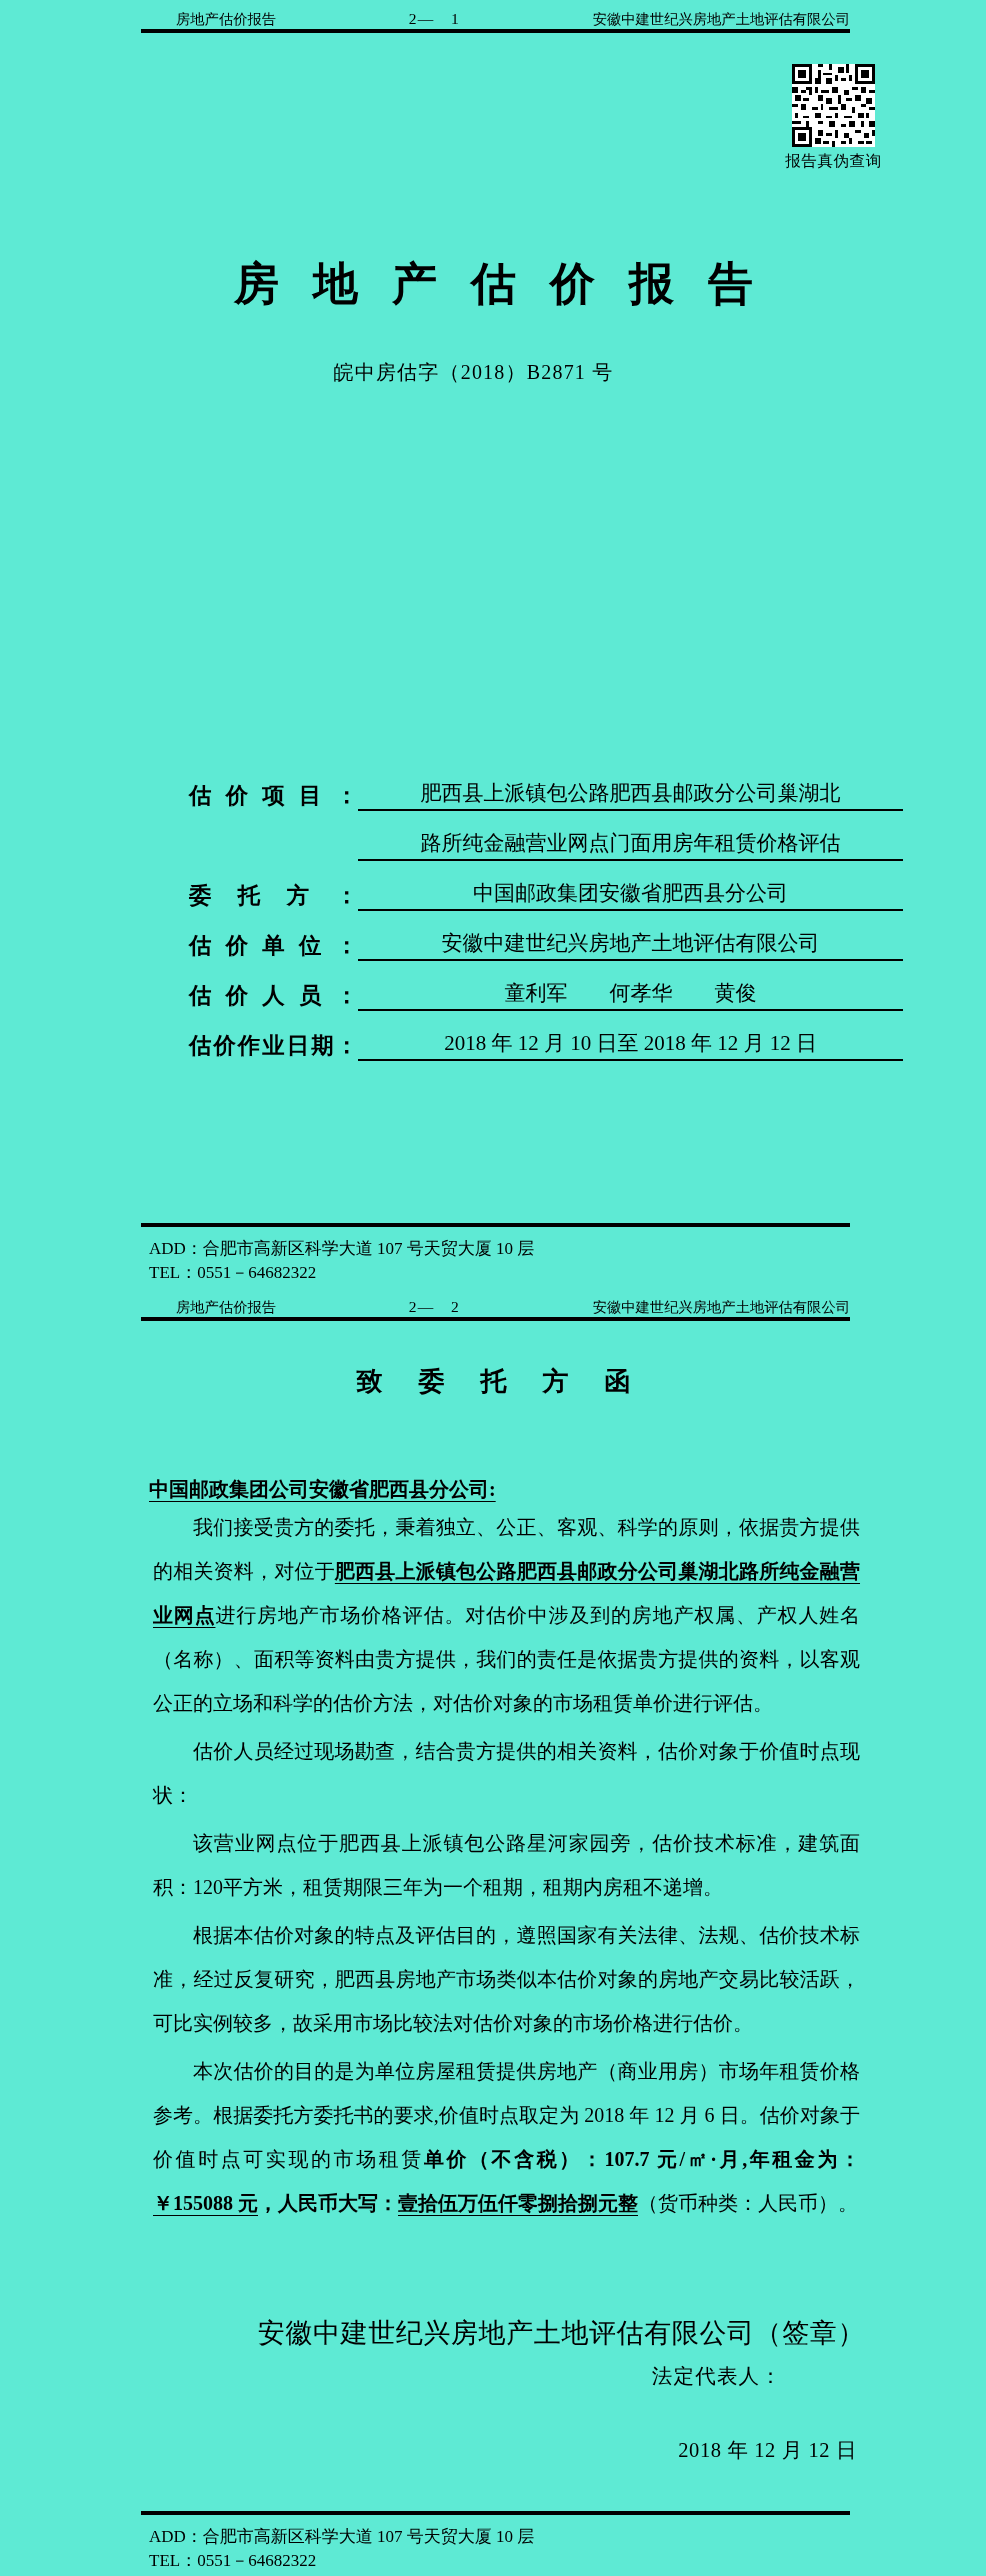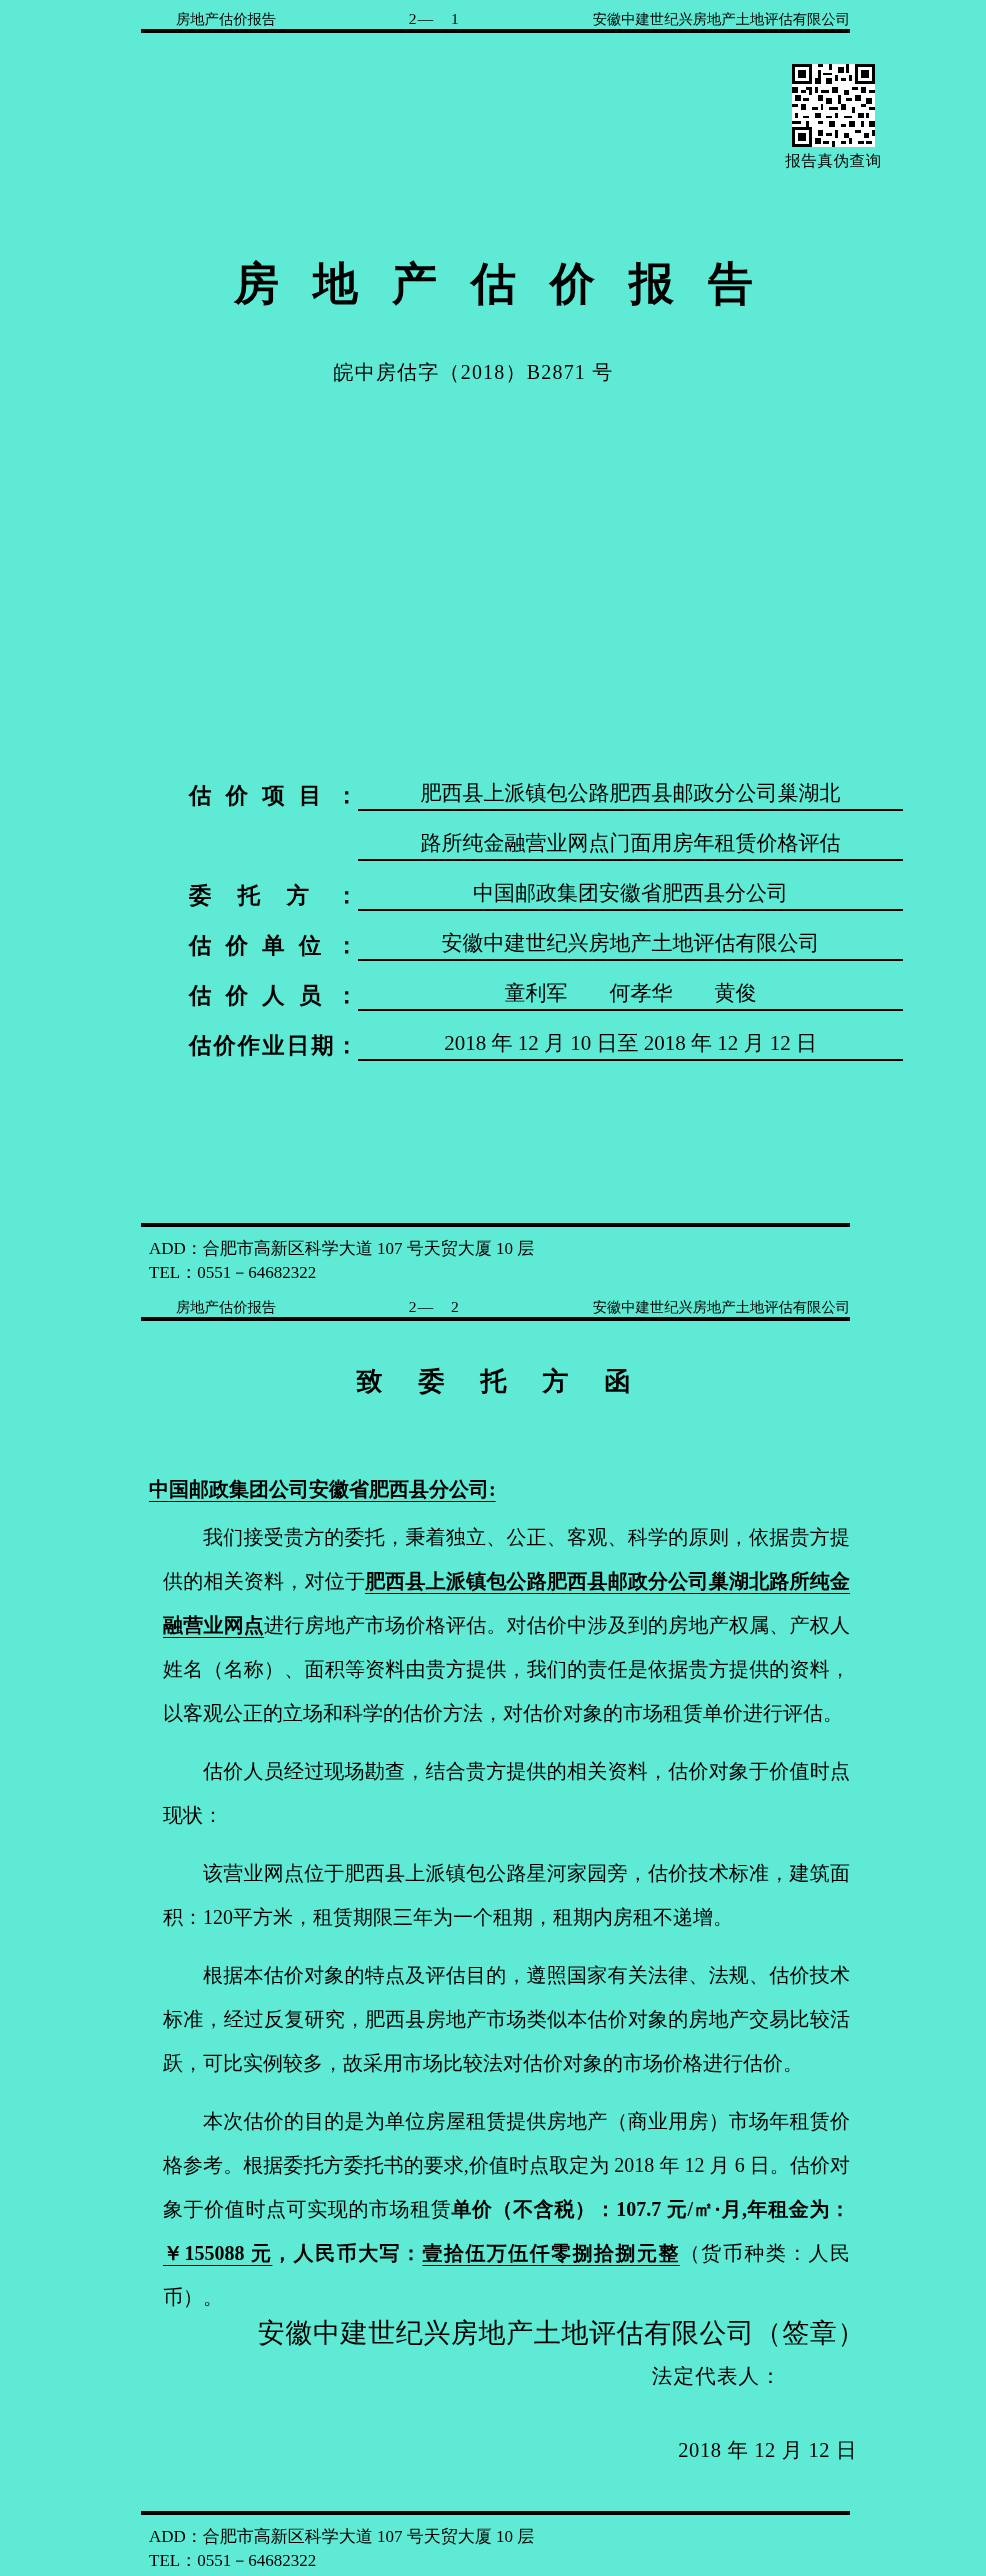--- a/index.html
+++ b/index.html
@@ -34,21 +34,21 @@
   .ftr-rule{position:absolute;top:1223px;left:141px;width:709px;height:3.7px;background:#000;}
   .ftr-add{position:absolute;top:1237px;left:149px;font-size:17px;}
   .ftr-tel{position:absolute;top:1261px;left:149px;font-size:17px;}
 
   
   .letter-title{position:absolute;top:76px;left:0;width:987px;text-align:center;
     font-size:26px;font-weight:bold;letter-spacing:36px;padding-left:36px;box-sizing:border-box;white-space:nowrap;}
   .salutation{position:absolute;top:167px;left:149px;font-size:20px;font-weight:bold;
     text-decoration:underline;text-decoration-thickness:1.2px;text-underline-offset:5px;margin-top:21px;}
   .letter-body{position:absolute;top:213px;left:149px;width:715px;font-size:20px;line-height:44px;}
-  .para{margin:14px;text-align:justify;text-indent:40px;}
+  .para{margin:4px;text-align:justify;text-indent:40px;}
   .b{font-weight:bold;}
   .u{text-decoration:underline;text-decoration-thickness:1.2px;text-underline-offset:5px;}
 
   .sig-company{position:absolute;top:1027px;right:122px;font-size:27px;letter-spacing:0.6px;}
   .sig-legal{position:absolute;top:1074px;right:205px;font-size:20.5px;letter-spacing:1.2px;text-align:center;}
   .sig-date{position:absolute;top:1148px;right:130px;font-size:20.5px;letter-spacing:0.6px;}
 </style>
 </head>
 <body>
 

